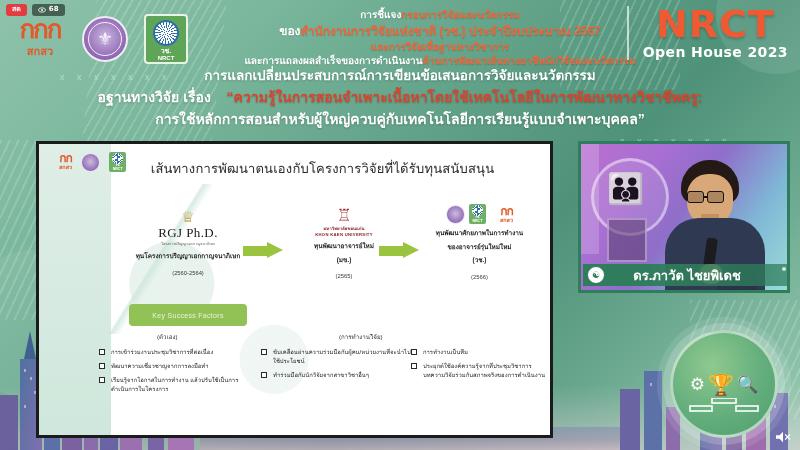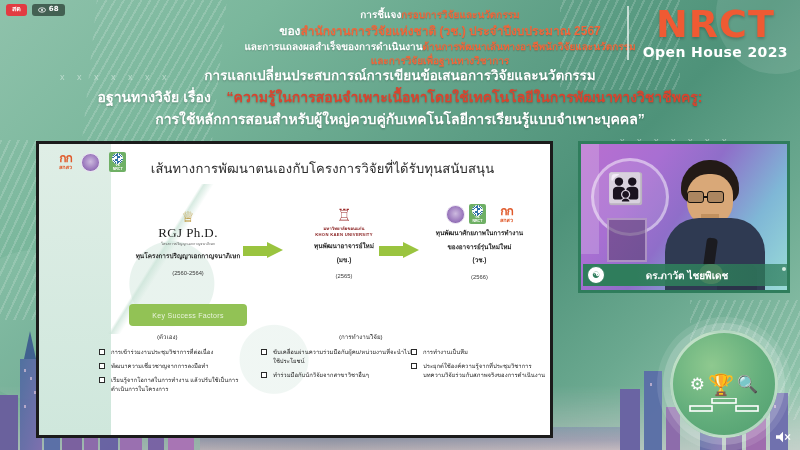--- a/index.html
+++ b/index.html
@@ -241,21 +241,21 @@
     background: linear-gradient(90deg, #2f7d5c 0%, #2f7d5c 26%, rgba(47,125,92,.93) 40%, rgba(47,125,92,.72) 100%);
     clip-path: polygon(0 0, 100% 0, 100% 100%, 0 100%);
     display: flex; align-items: center;
   }
   .namebar .emb {
     width: 18px; height: 18px; border-radius: 50%; background: #fff; border: 1.5px solid #2f7d5c;
     margin-left: 4px; color: #2f7d5c; font-size: 9px; display: flex; align-items: center; justify-content: center;
     font-family: "DejaVu Sans", sans-serif;
   }
   .namebar .nm {
-    flex: 1; text-align: center; color: #ffffff; font-size: 10px; font-weight: bold; padding-right: 20px;
+    flex: 1; text-align: center; color: #ffffff; font-size: 13px; font-weight: bold; padding-right: 20px;
   }
   .namebar .dot { position: absolute; right: 3px; top: 3px; width: 4px; height: 4px; border-radius: 50%; background: #cfe9dd; }
 
   
   .emblem-circle {
     position: absolute; left: 670px; top: 330px; width: 108px; height: 108px; border-radius: 50%;
     background: radial-gradient(circle at 38% 32%, #8fc98f 0%, #63ae7c 55%, #4f9d6e 100%);
     border: 3px solid rgba(255,255,255,.55);
     box-shadow: 0 0 0 7px rgba(255,255,255,.18), 0 0 0 13px rgba(255,255,255,.10);
     display: flex; align-items: center; justify-content: center; z-index: 8;
@@ -336,33 +336,47 @@
     <div class="badge-live">สด</div>
     <div class="badge-views">
       <svg class="eye" viewBox="0 0 16 16">
         <ellipse cx="8" cy="8" rx="7" ry="4.4" fill="none" stroke="#fff" stroke-width="1.6"></ellipse>
         <circle cx="8" cy="8" r="2" fill="#fff"></circle>
       </svg>
       <span>68</span>
     </div>
   </div>
 
+  <div class="logos">
+    <div class="logo-skw">
+      <div class="mark">กกก</div>
+      <div class="cap">สกสว</div>
+    </div>
+    <div class="logo-circle-p">
+      <div class="inner">⚜</div>
+    </div>
+    <div class="logo-nrct">
+      <div class="wheel"></div>
+      <div class="t1">วช.</div>
+      <div class="t2">NRCT</div>
+    </div>
+  </div>
 
   <div class="hdr-text">
     <div class="l">
       <span>การชี้แจง</span><span class="hi">กรอบการวิจัยและนวัตกรรม</span>
     </div>
     <div class="l l2">
       <span>ของ</span><span class="hi">สำนักงานการวิจัยแห่งชาติ (วช.) ประจำปีงบประมาณ 2567</span>
     </div>
     <div class="l">
+      <span class="hi">และการวิจัยเพื่อฐานทางวิชาการ</span>
+    </div>
+    <div class="l">
       <span>และการแถลงผลสำเร็จของการดำเนินงาน</span><span class="hi">ด้านการพัฒนาเส้นทางอาชีพนักวิจัยและนวัตกรรม</span>
-    </div>
-    <div class="l">
-      <span class="hi">และการวิจัยเพื่อฐานทางวิชาการ</span>
     </div>
   </div>
 
   <div class="nrct-lock">
     <div class="big">NRCT</div>
     <div class="sub">Open House 2023</div>
   </div>
 
   <div class="xdots">x x x x x x x</div>
   <div class="xdots2">x x x x x x x</div>

